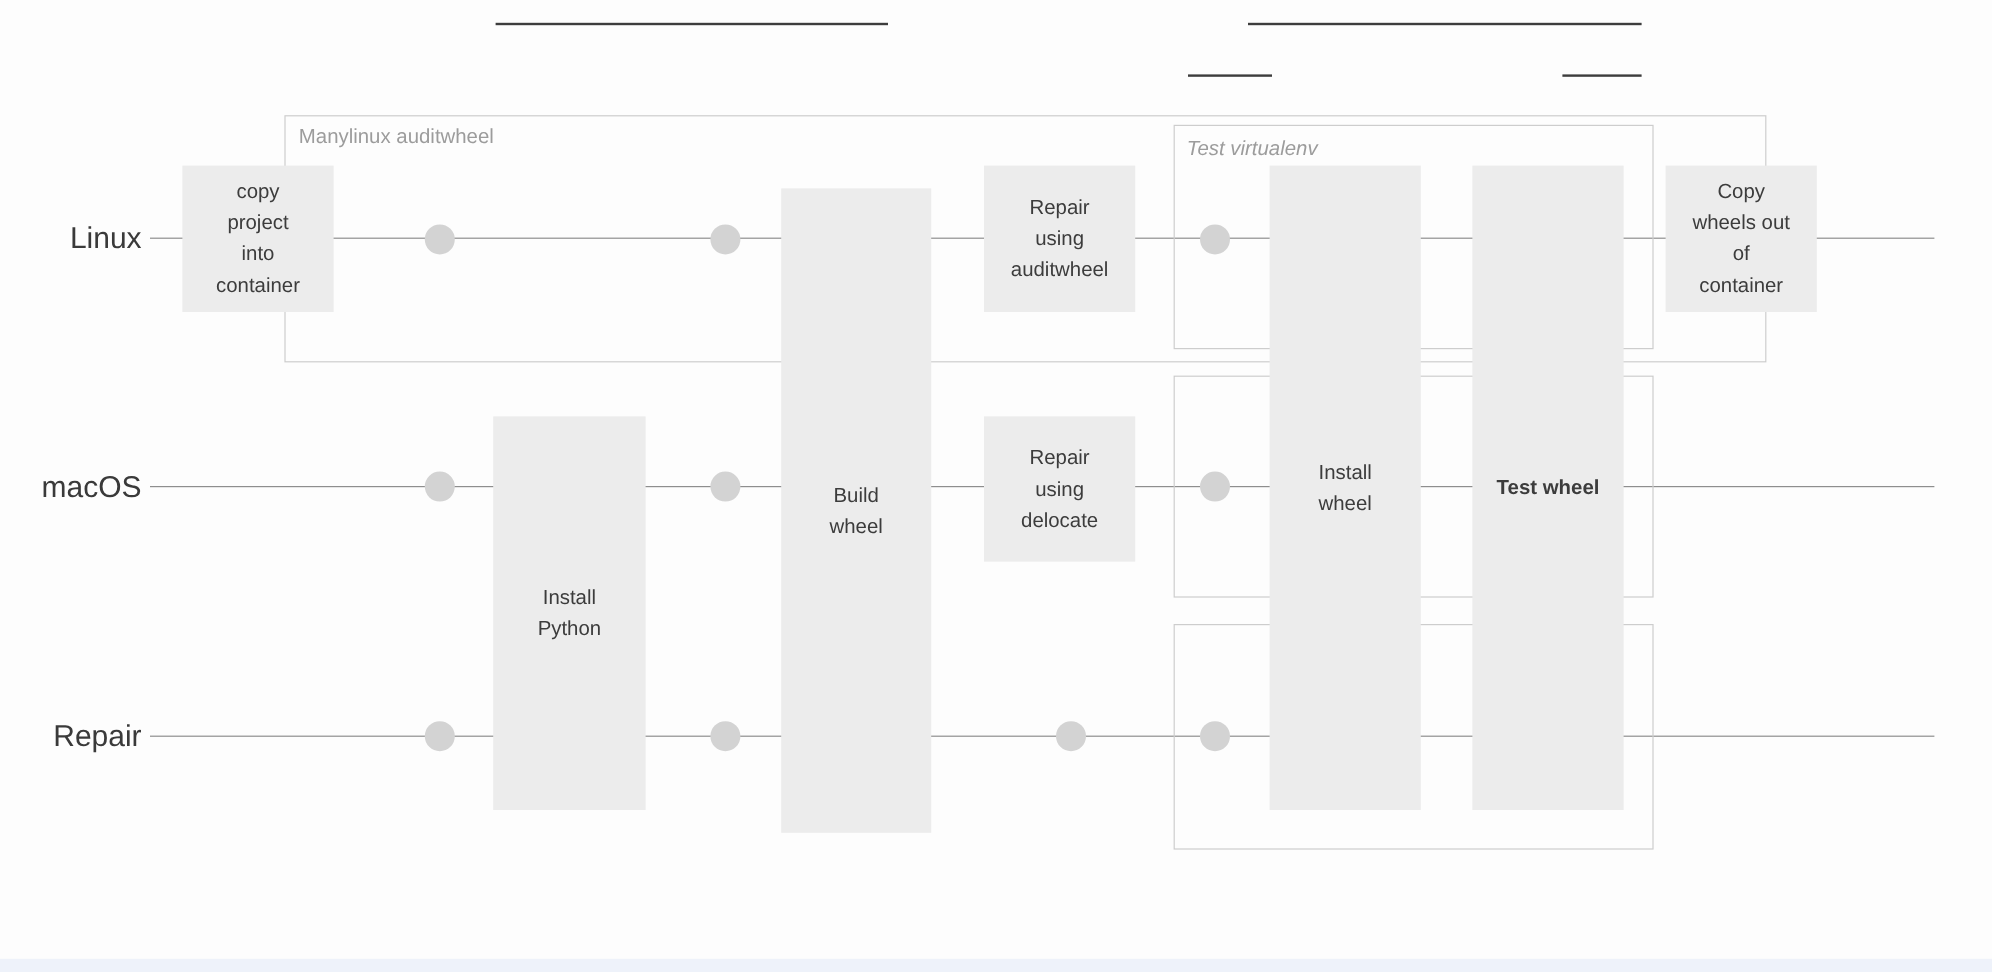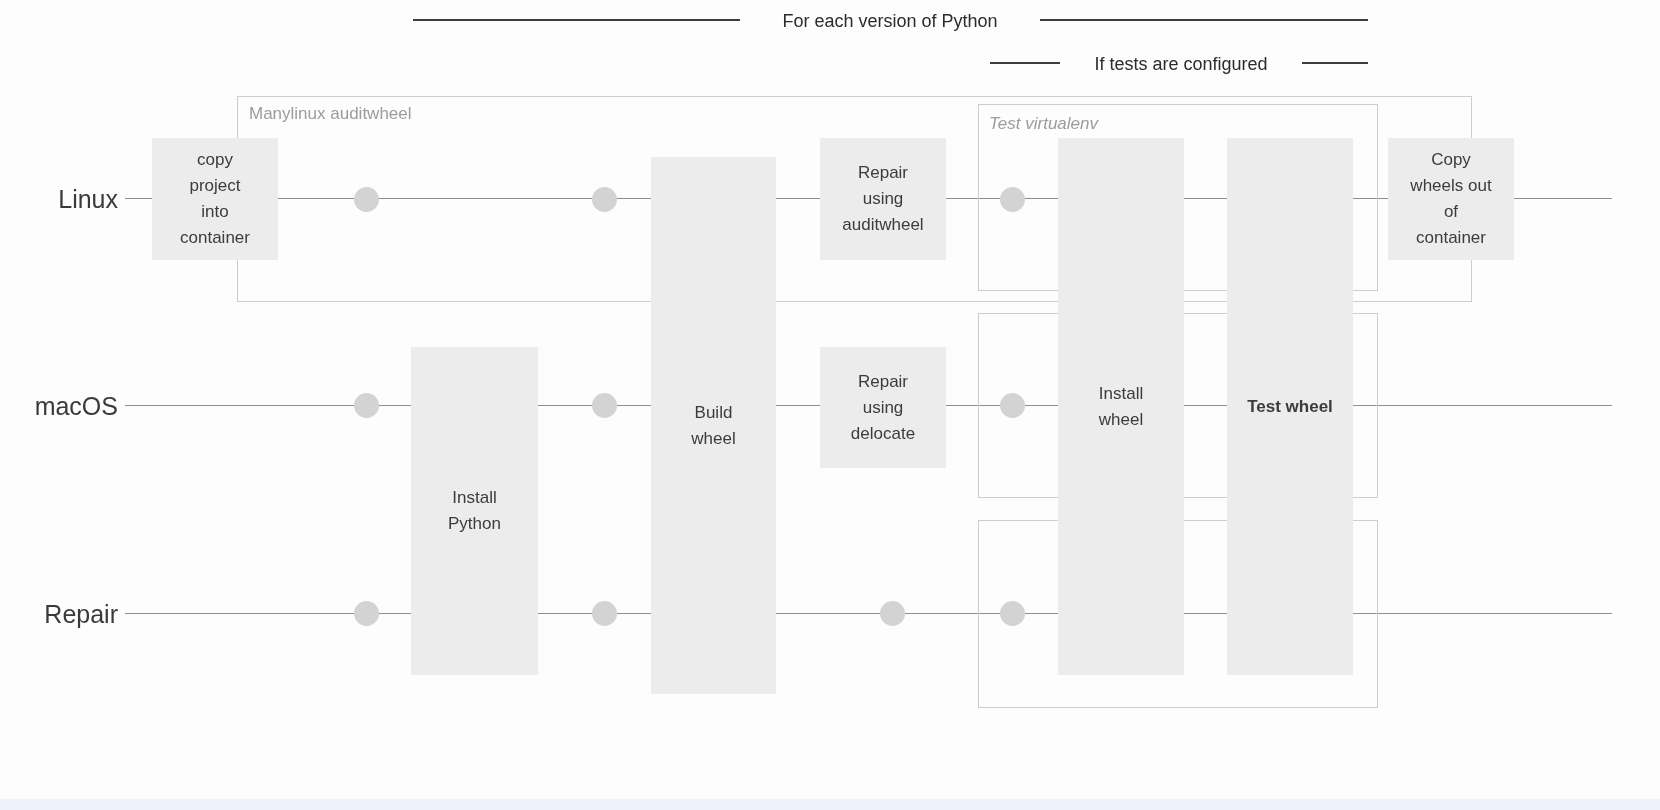--- a/index.html
+++ b/index.html
@@ -94,25 +94,23 @@
     background: #eef2fa;
     z-index: 0;
   }
 </style>
 </head>
 <body>
 
 <div class="stage">
 
   <div class="ann-line" style="left:413px; top:19px; width:327px;"></div>
-  <div class="ann-label" style="left:745px; top:9px; width:290px;">For each version of Python</div>
   <div class="ann-line" style="left:1040px; top:19px; width:328px;"></div>
 
   <div class="ann-line" style="left:990px; top:62px; width:70px;"></div>
-  <div class="ann-label" style="left:1062px; top:52px; width:238px;">If tests are configured</div>
   <div class="ann-line" style="left:1302px; top:62px; width:66px;"></div>
 
   <div class="lane-label" style="left:20px; top:186px;">Linux</div>
   <div class="lane-label" style="left:20px; top:393px;">macOS</div>
   <div class="lane-label" style="left:20px; top:601px;">Repair</div>
 
   <div class="lane-line" style="left:125px; top:198px; width:1487px;"></div>
   <div class="lane-line" style="left:125px; top:405px; width:1487px;"></div>
   <div class="lane-line" style="left:125px; top:613px; width:1487px;"></div>
 

